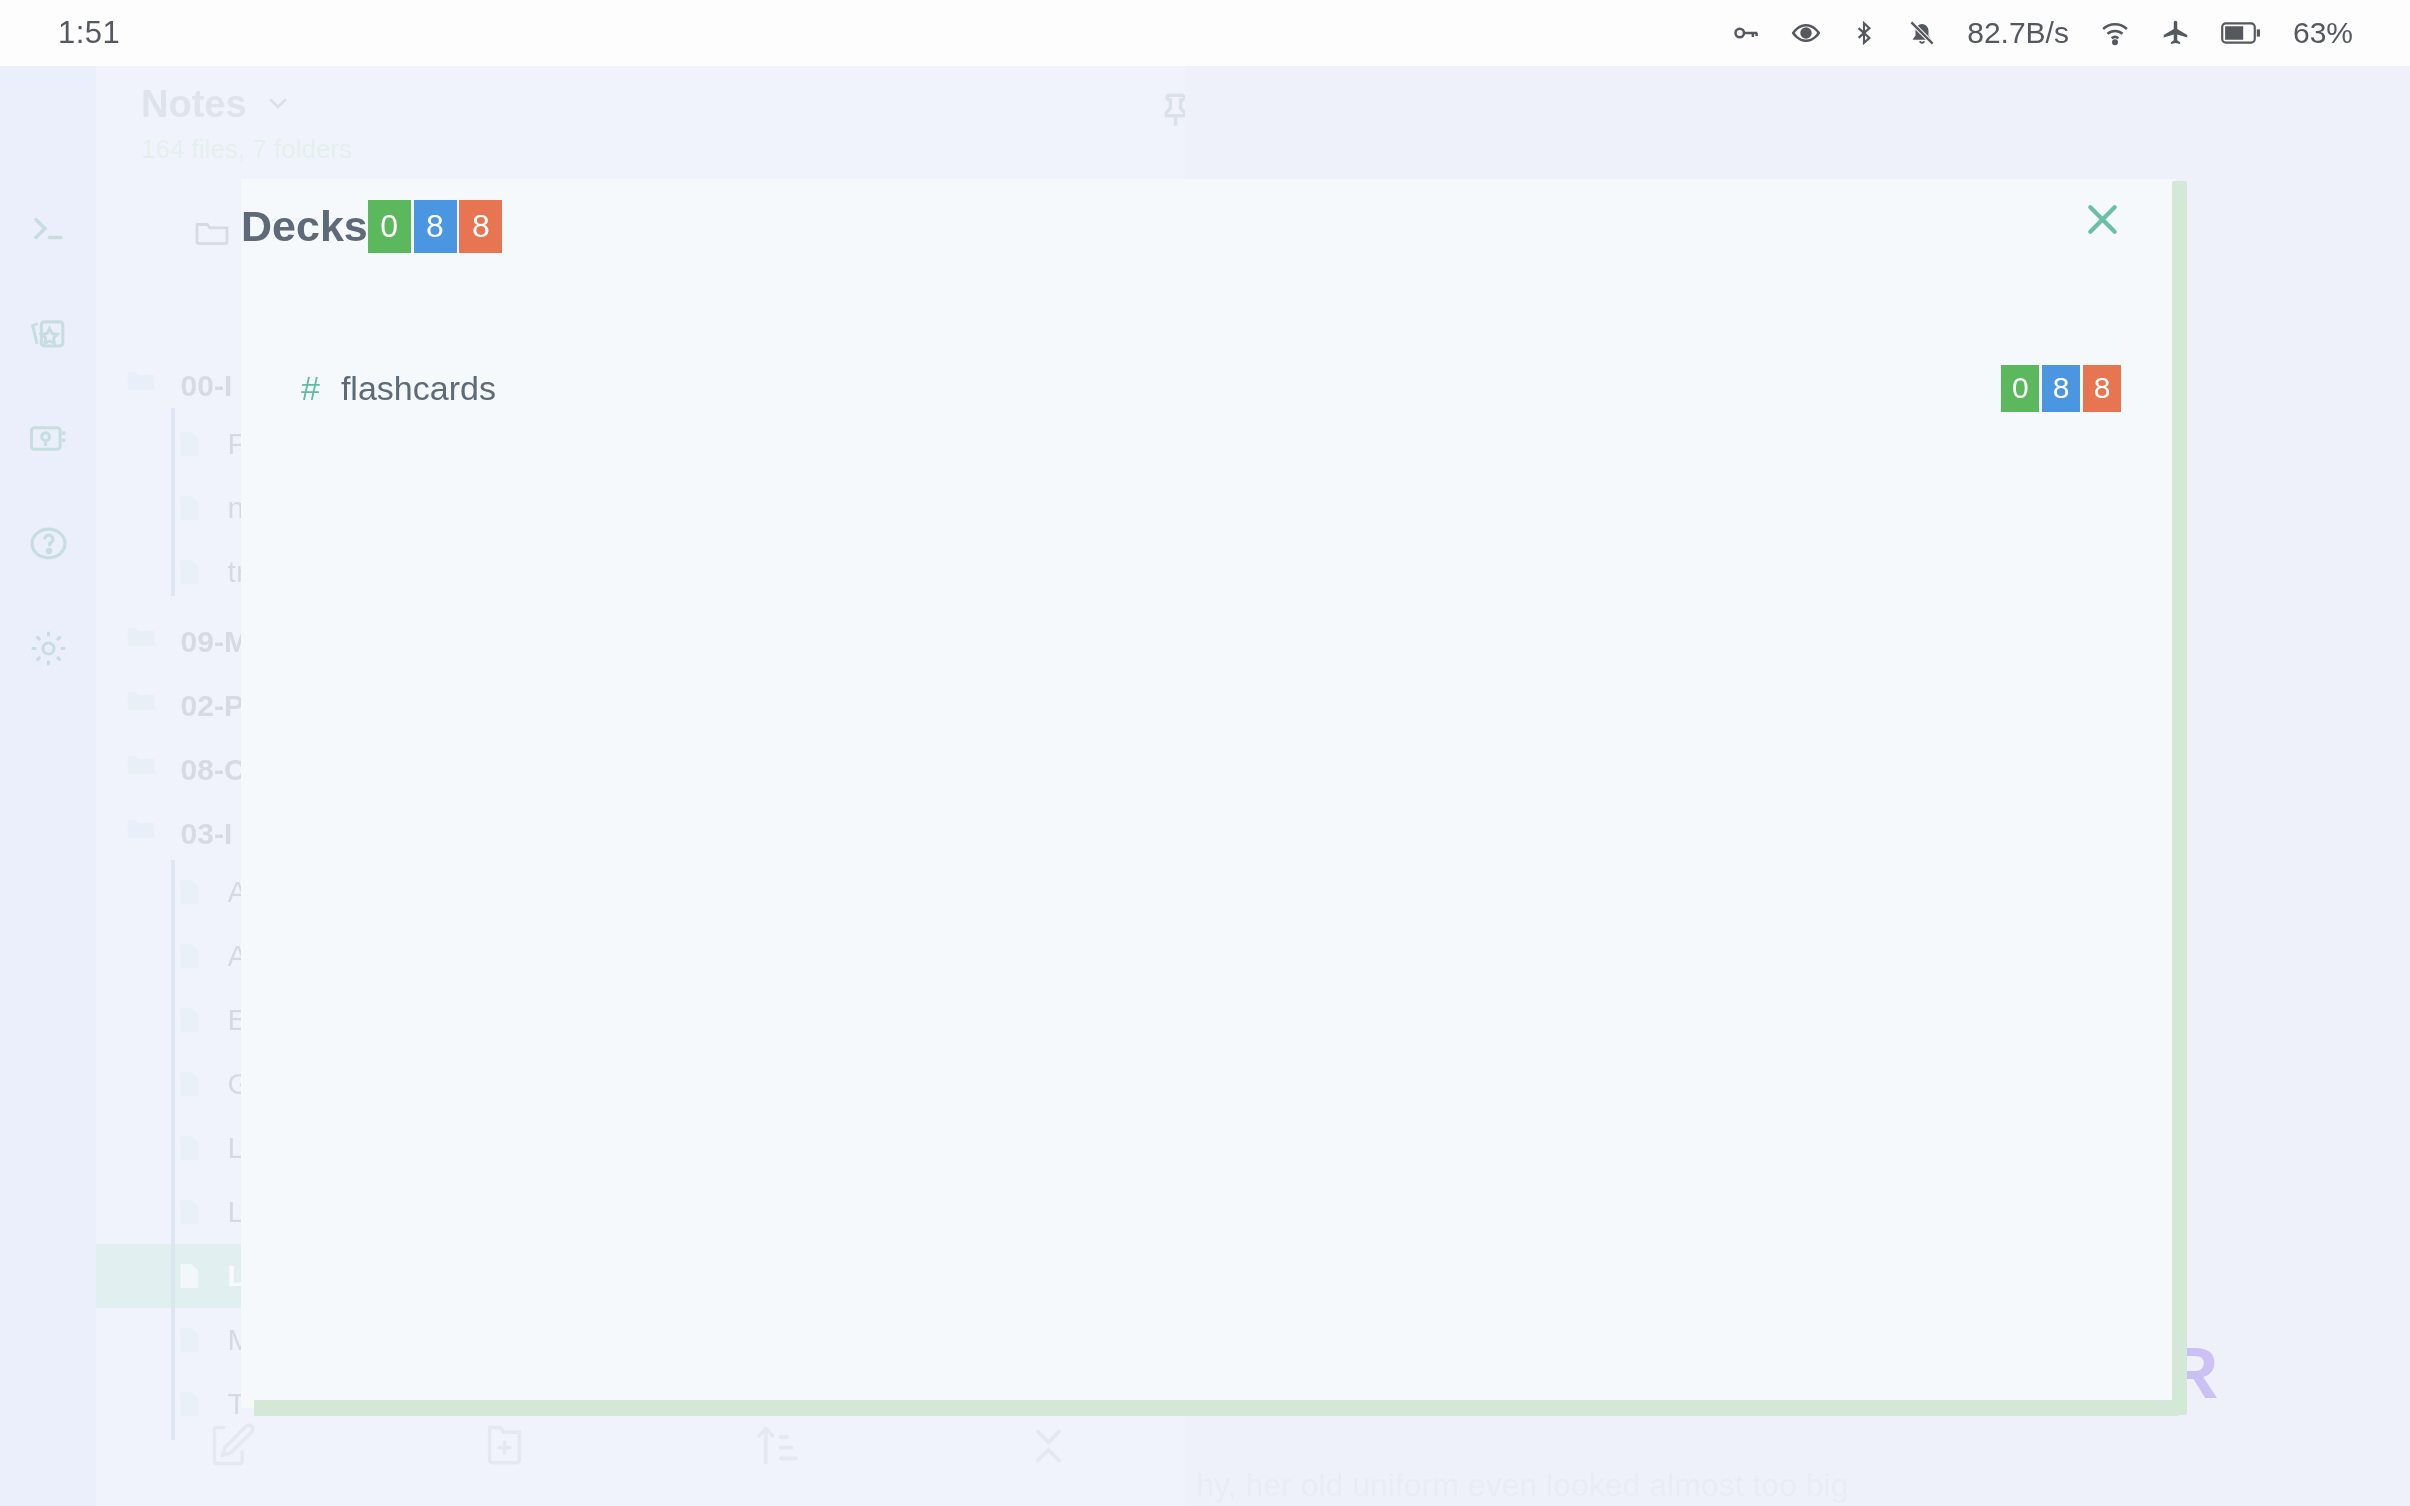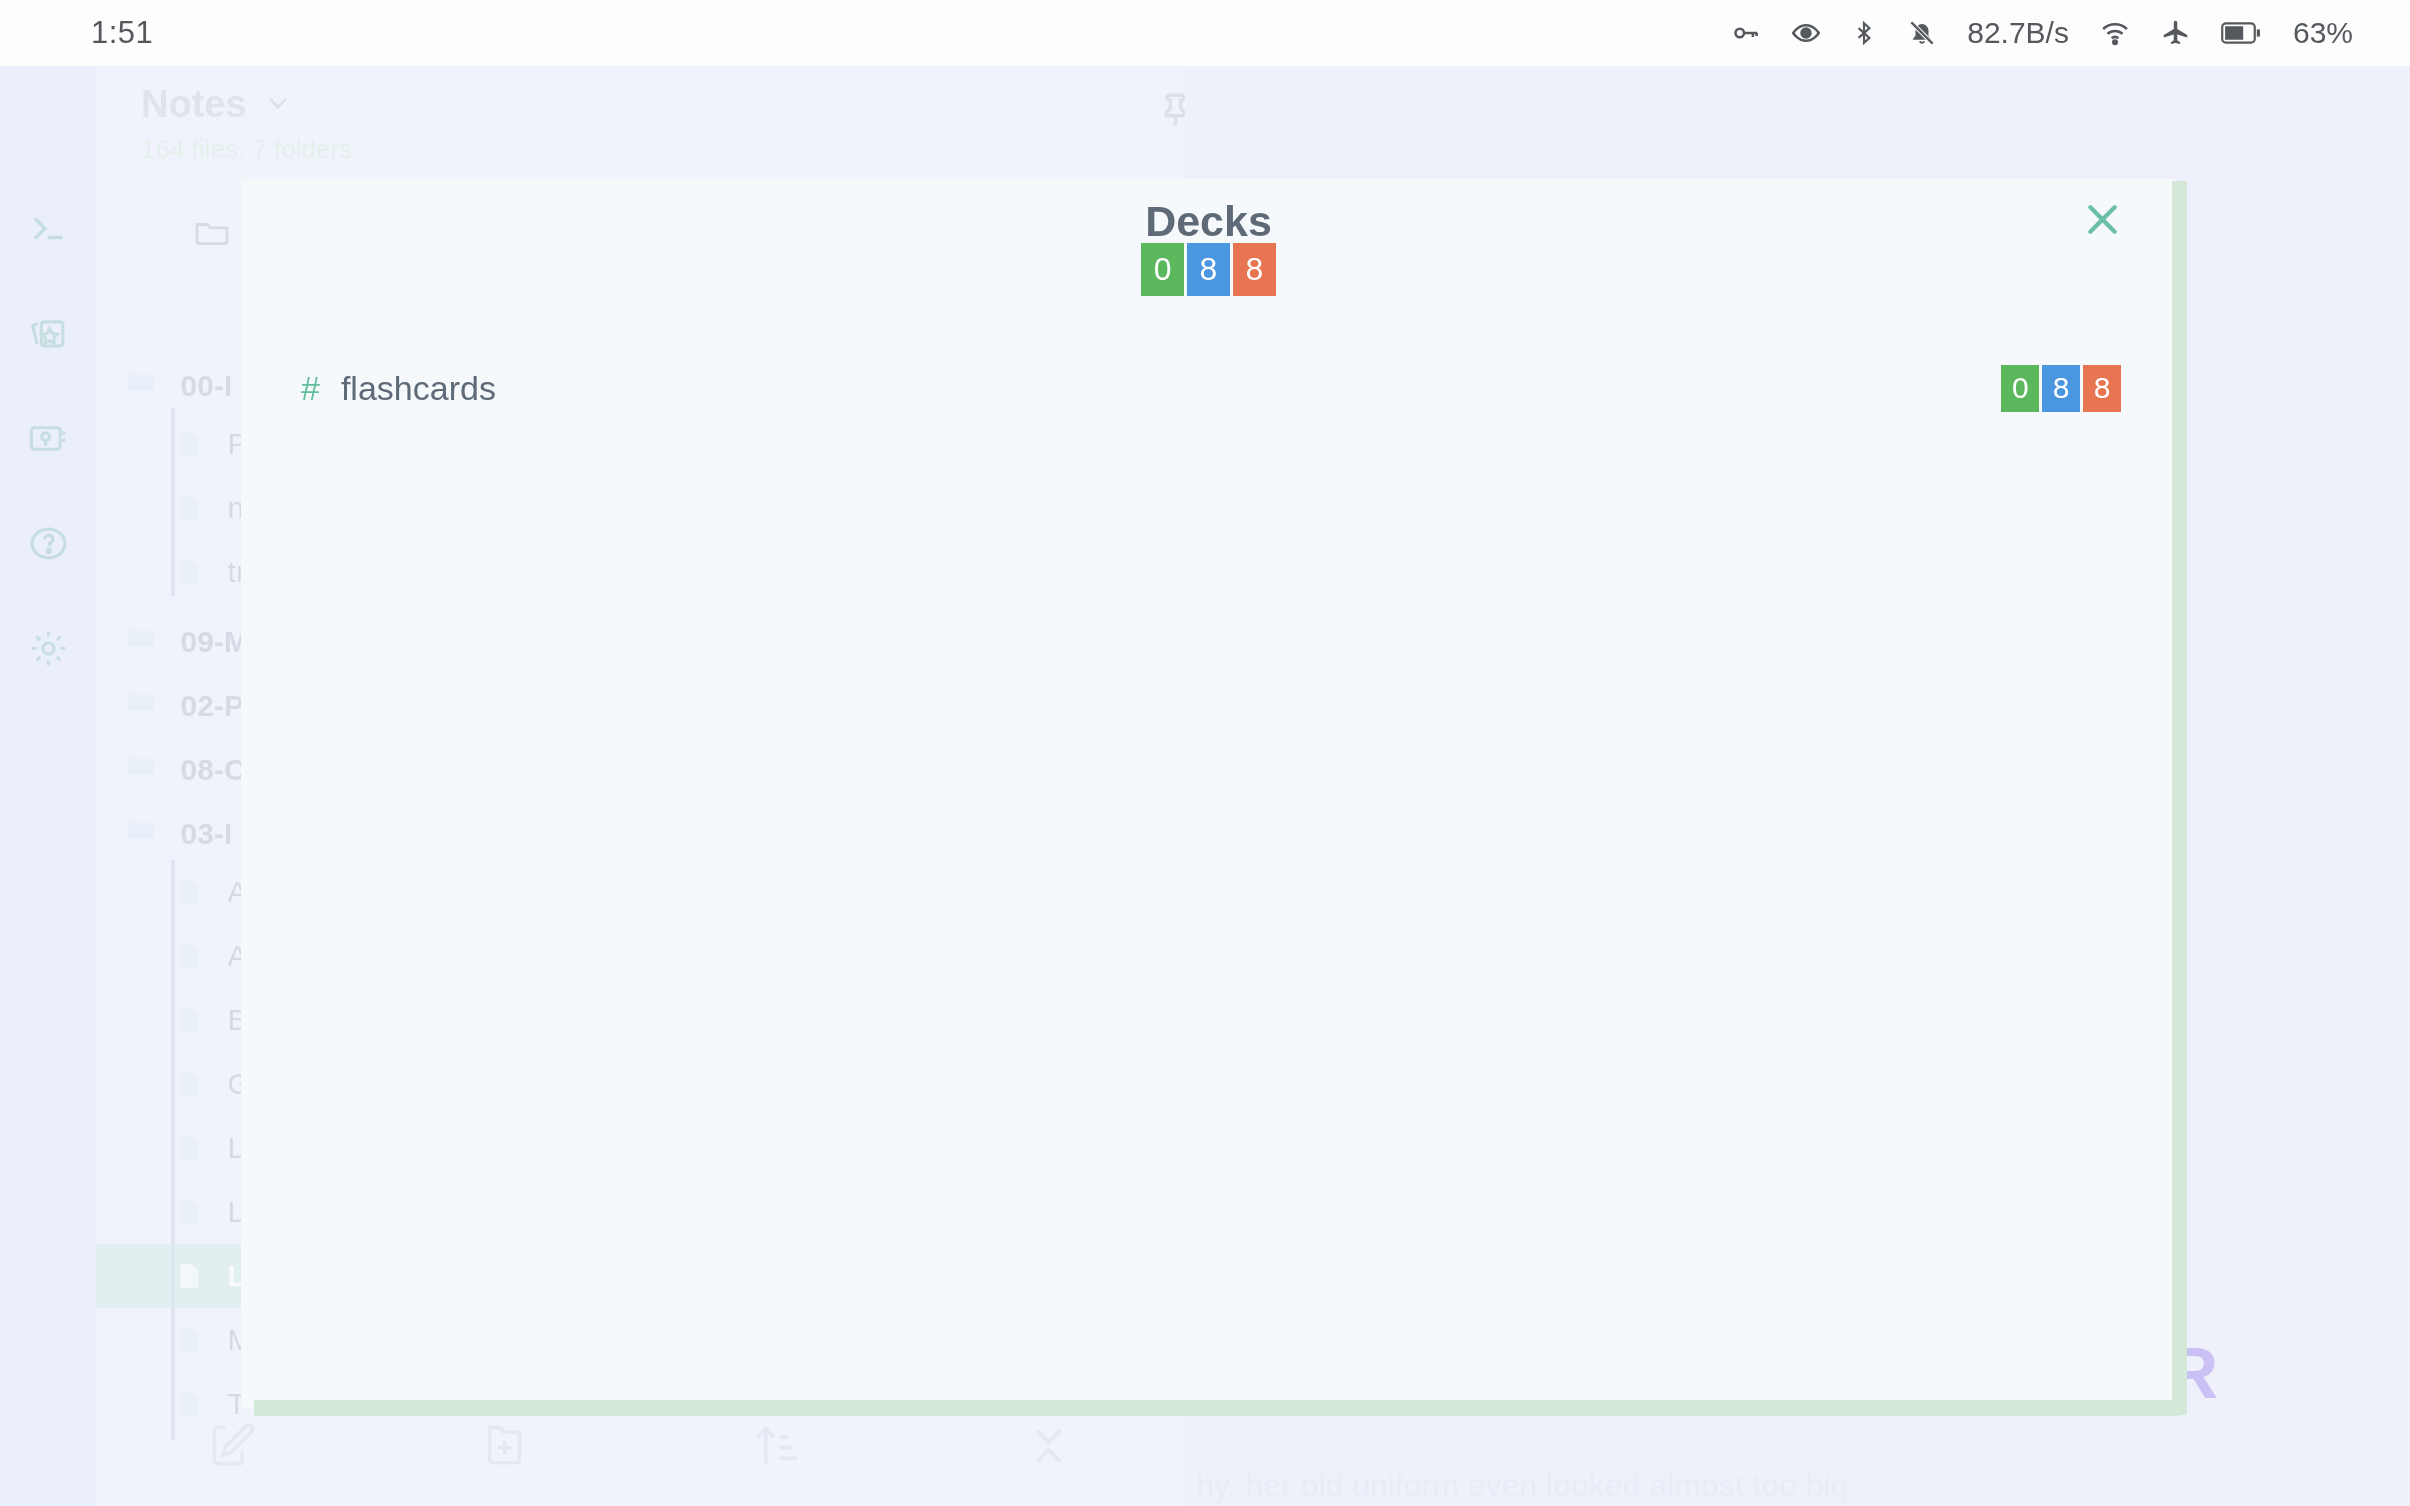--- a/index.html
+++ b/index.html
@@ -19,21 +19,21 @@
   .statusbar {
     position: absolute; top: 0; left: 0;
     width: 2411px; height: 66px;
     background: #fdfdfe;
     display: flex; align-items: center;
     justify-content: space-between;
     padding: 0 58px;
     box-sizing: border-box;
   }
   .status-time {
-    font-size: 31px; color: #55595e; letter-spacing: 0.5px; margin-left: 33px;
+    font-size: 31px; color: #55595e; letter-spacing: 0.5px;
   }
   .status-right {
     display: flex; align-items: center; gap: 30px;
   }
   .status-right svg { display: block; }
   .status-text { font-size: 30px; color: #55595e; }
   .status-pct { font-size: 30px; color: #55595e; margin-left: 1px; }
 
   
   .app-bg { position: absolute; top: 66px; left: 0; width: 2411px; height: 1441px; }
@@ -136,21 +136,21 @@
     background: #d3e8d6;
   }
   .modal-close {
     position: absolute; right: 45px; top: 11.3px;
     width: 58px; height: 58px;
     display: flex; align-items: center; justify-content: center;
     cursor: pointer;
   }
   .modal-title-wrap {
     position: absolute; left: 0; top: 21px; width: 1935px;
-    display: flex; flex-direction: column; align-items: center;
+    display: flex; flex-direction: row; align-items: center;
   }
   .modal-title {
     font-size: 43px; font-weight: bold; color: #5e6a78;
     line-height: 1.0;
   }
   .badges { display: flex; gap: 2.8px; }
   .badge {
     min-width: 43px; height: 53px;
     display: flex; align-items: center; justify-content: center;
     color: #ffffff; font-size: 32px; font-weight: normal;

